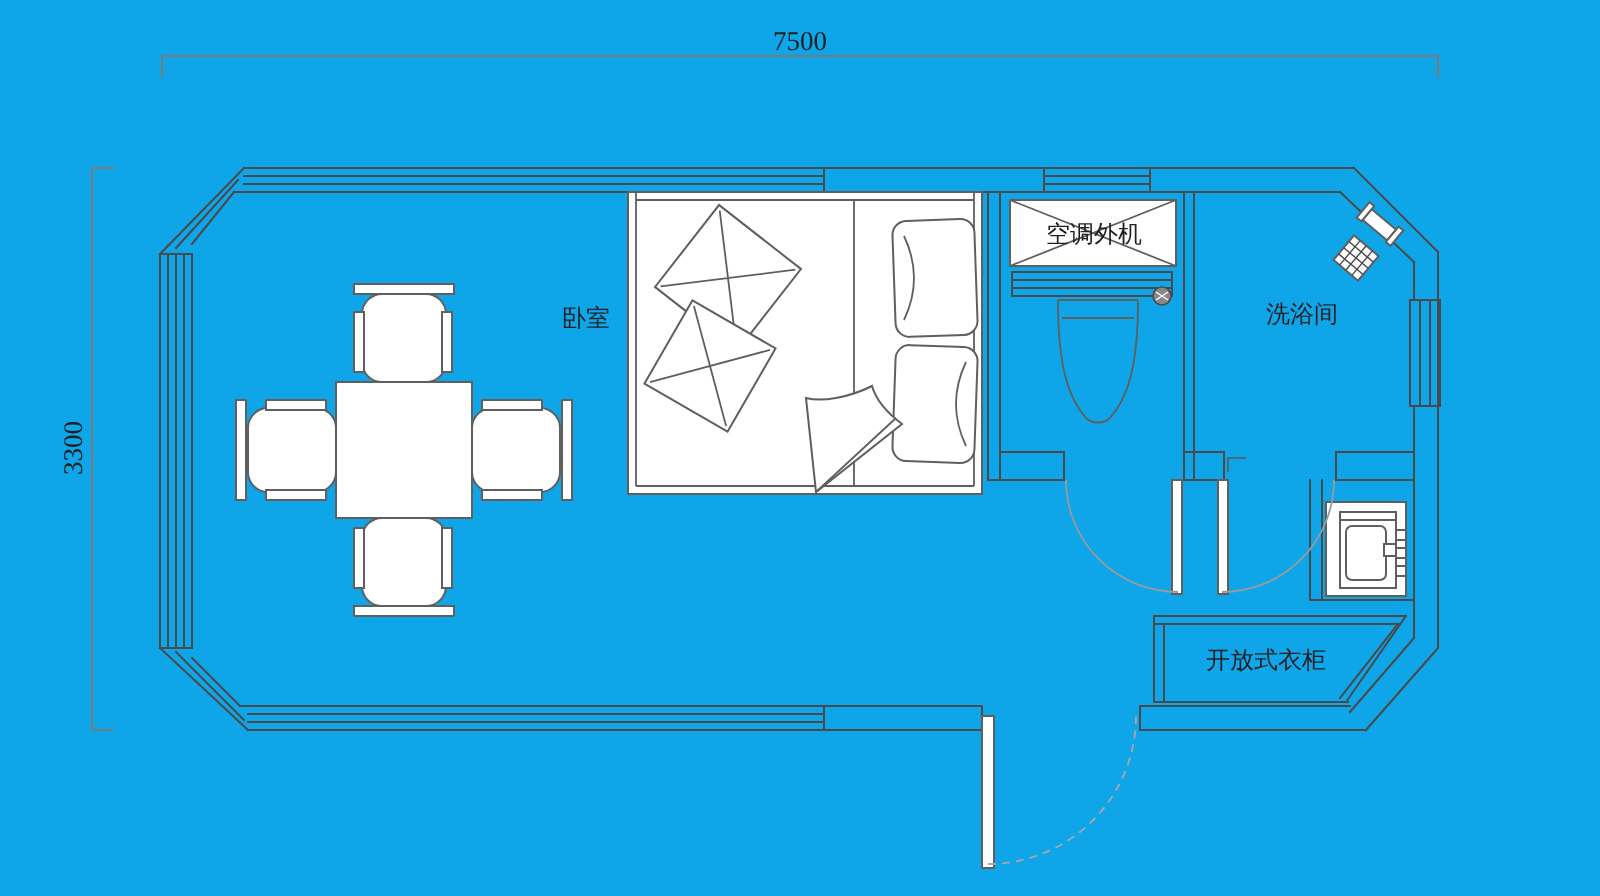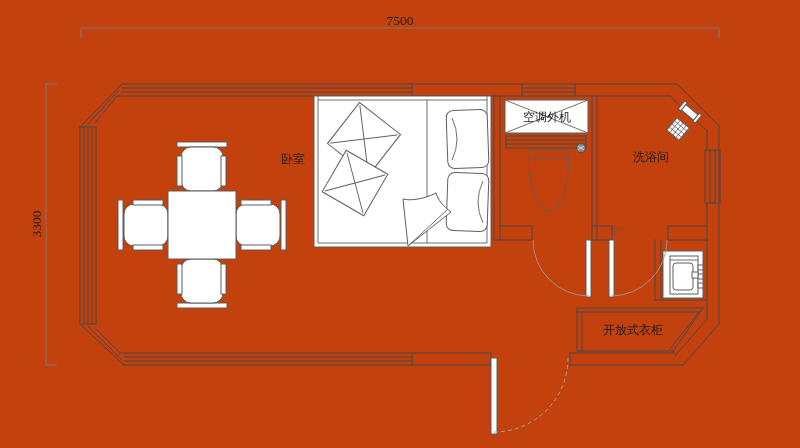--- a/index.html
+++ b/index.html
@@ -1,16 +1,16 @@
 <!DOCTYPE html>
 <html><head>
 <meta charset="utf-8">
 <style>
   html,body{margin:0;padding:0;background:#ffffff;}
-  .stage{position:relative;width:800px;height:448px;background:#c2410c;overflow:hidden;
+  .stage{position:relative;width:800px;height:448px;background:#0ea5e9;overflow:hidden;
          font-family:"Liberation Serif","DejaVu Serif",serif;}
   svg{display:block;}
   .wall{stroke:#4a4a4a;stroke-width:1;fill:none;stroke-linecap:square;}
   .wall-thin{stroke:#5a5a5a;stroke-width:0.8;fill:none;}
   .furn{stroke:#5f5f5f;stroke-width:1;fill:#ffffff;}
   .furn-line{stroke:#5f5f5f;stroke-width:0.9;fill:none;}
   .arc{stroke:#9a9a9a;stroke-width:0.9;fill:none;}
   .arc-dash{stroke:#a8a8a8;stroke-width:0.9;fill:none;stroke-dasharray:4 3;}
   .dim{stroke:#7a7a7a;stroke-width:1;fill:none;}
   .dim-text{fill:#1f1f1f;font-size:13.5px;font-family:"Liberation Serif","DejaVu Serif",serif;}

